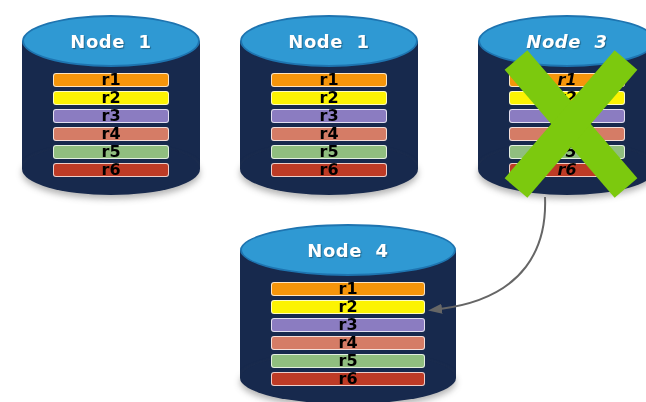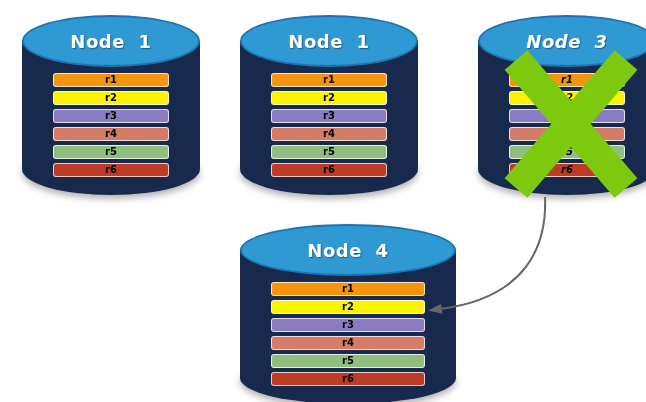--- a/index.html
+++ b/index.html
@@ -49,21 +49,21 @@
     position: absolute; left: 31px; right: 31px; top: 58px;
     display: flex; flex-direction: column; gap: 4px;
     z-index: 4;
   }
   .row {
     height: 14px;
     border-radius: 3px;
     border: 1px solid rgba(255,255,255,0.75);
     box-sizing: border-box;
     color: var(--row-text, #000);
-    font-size: 10px;
+    font-size: 16px;
     font-weight: bold;
     line-height: 12px;
     text-align: center;
   }
 
   .cross-overlay {
     position: absolute; left: 28px; top: 40px;
     width: 130px; height: 138px;
     z-index: 5;
     overflow: visible;

